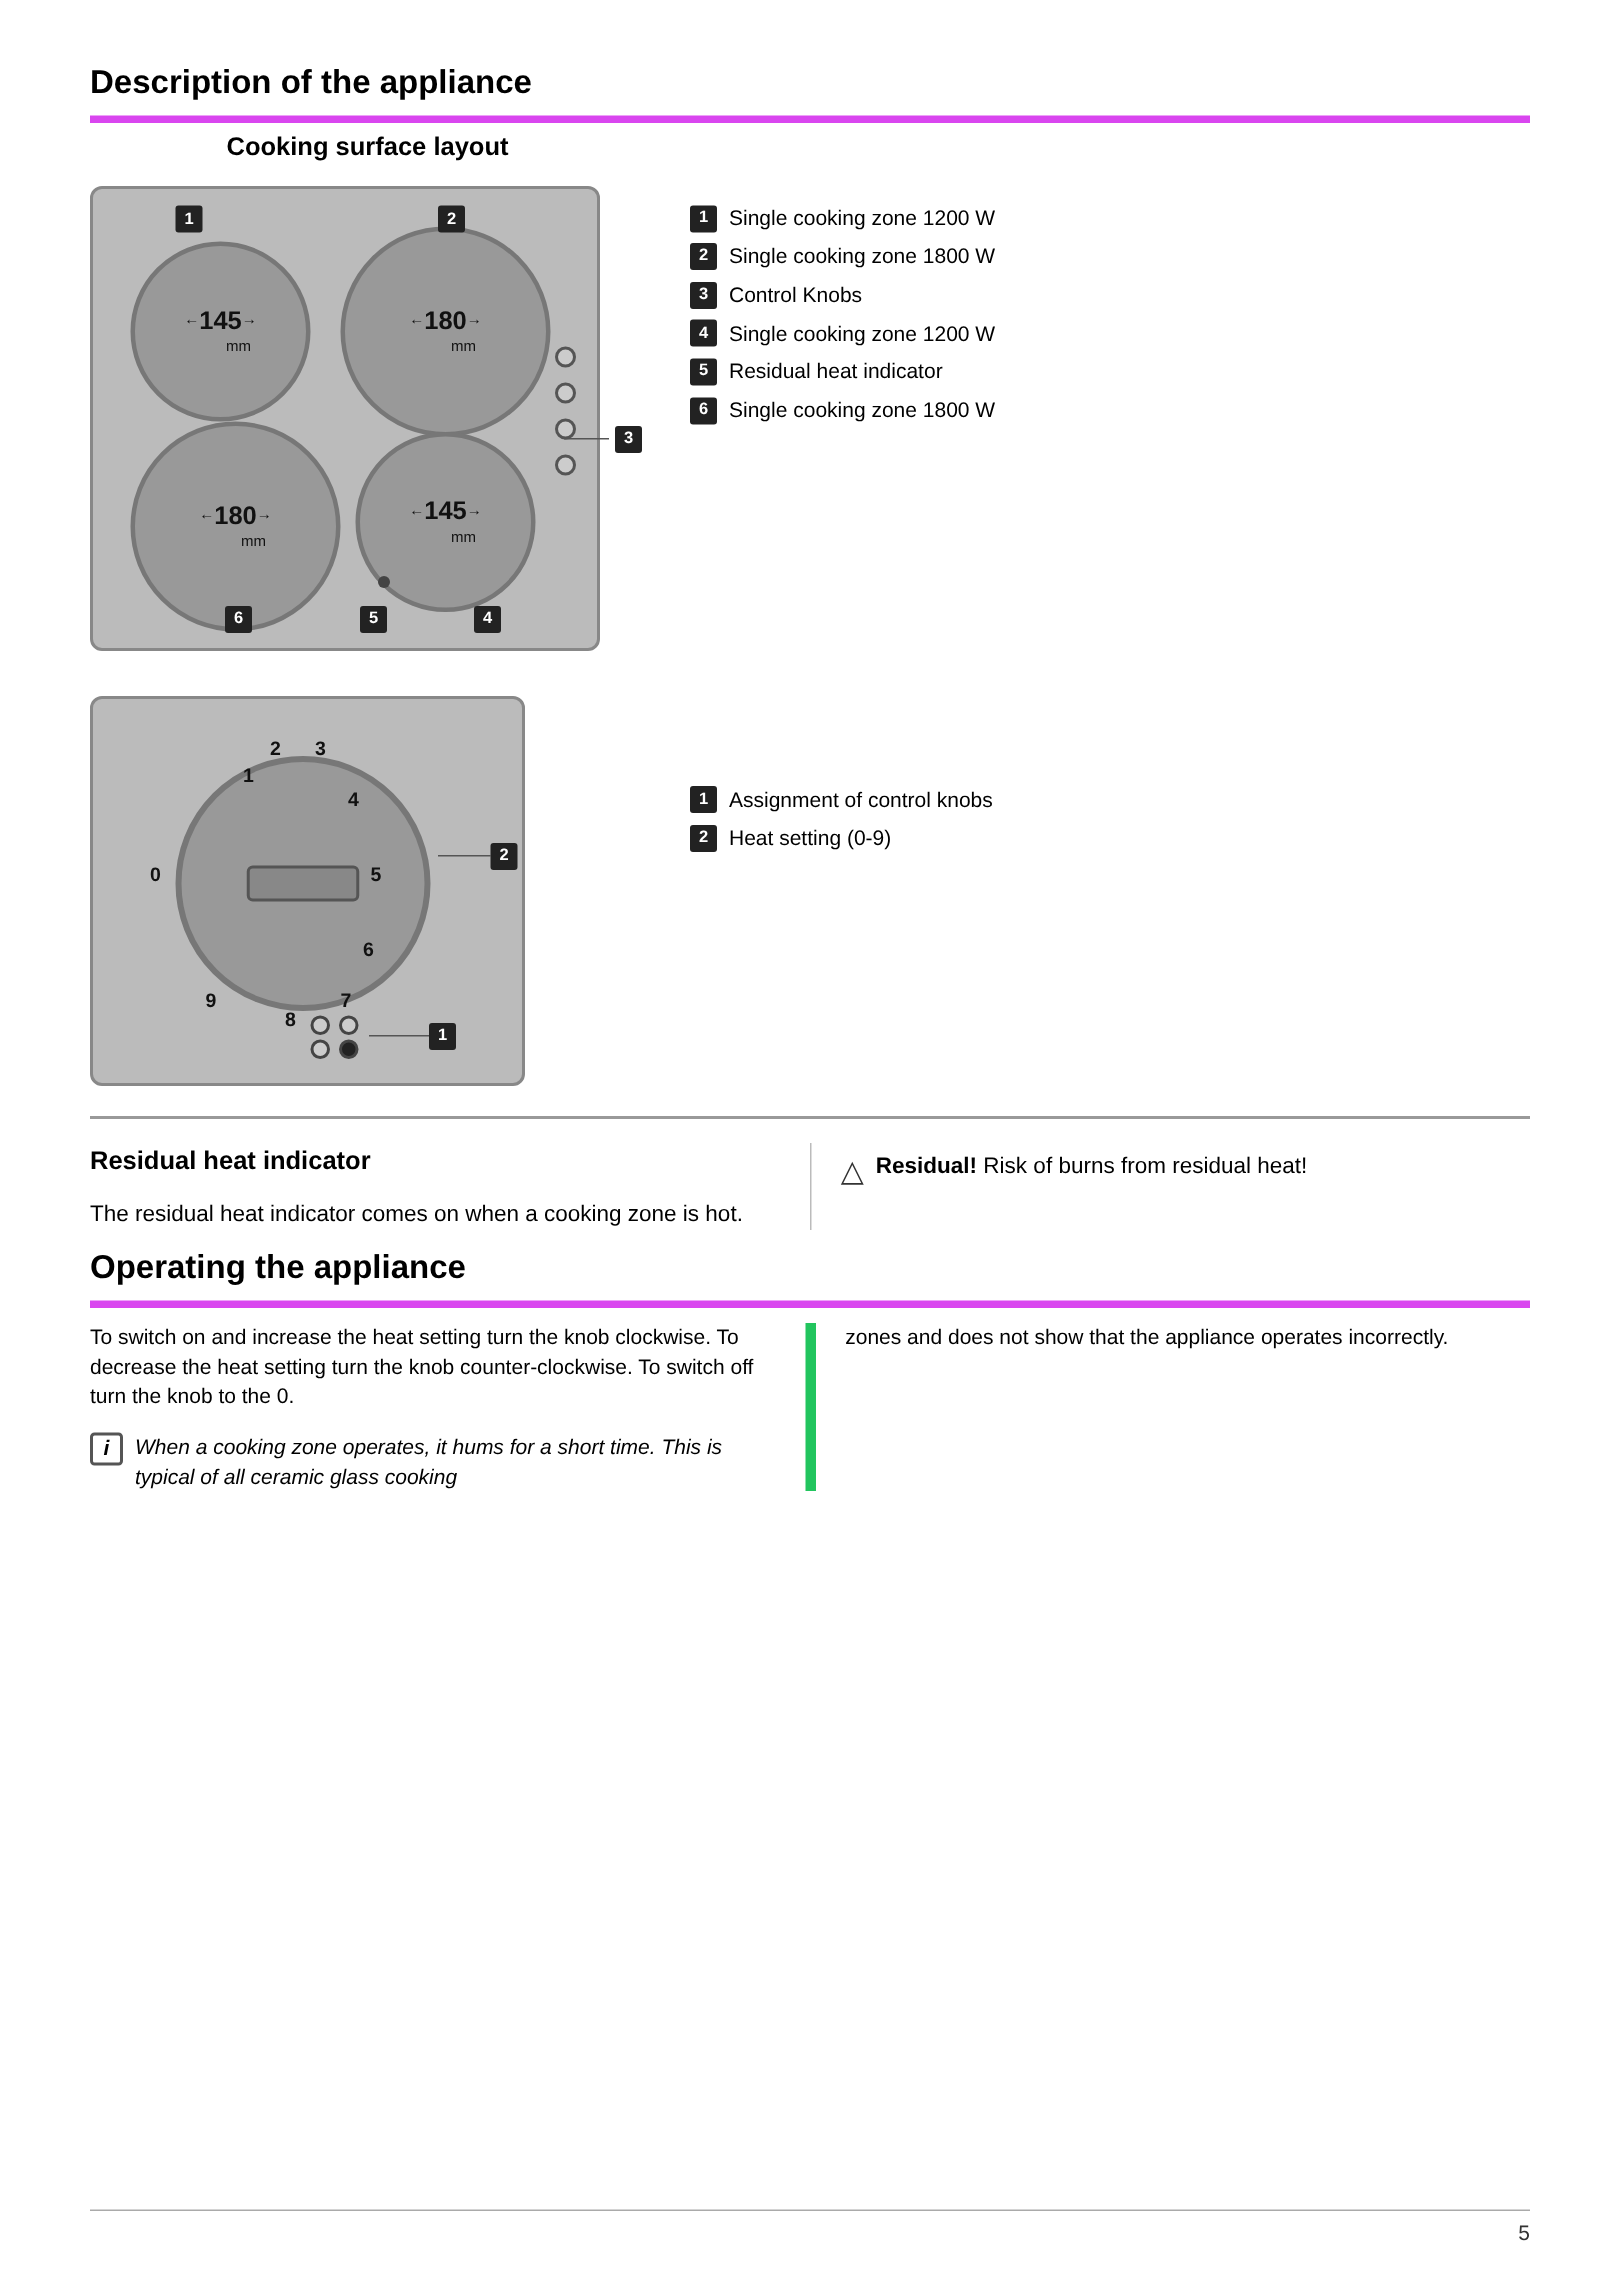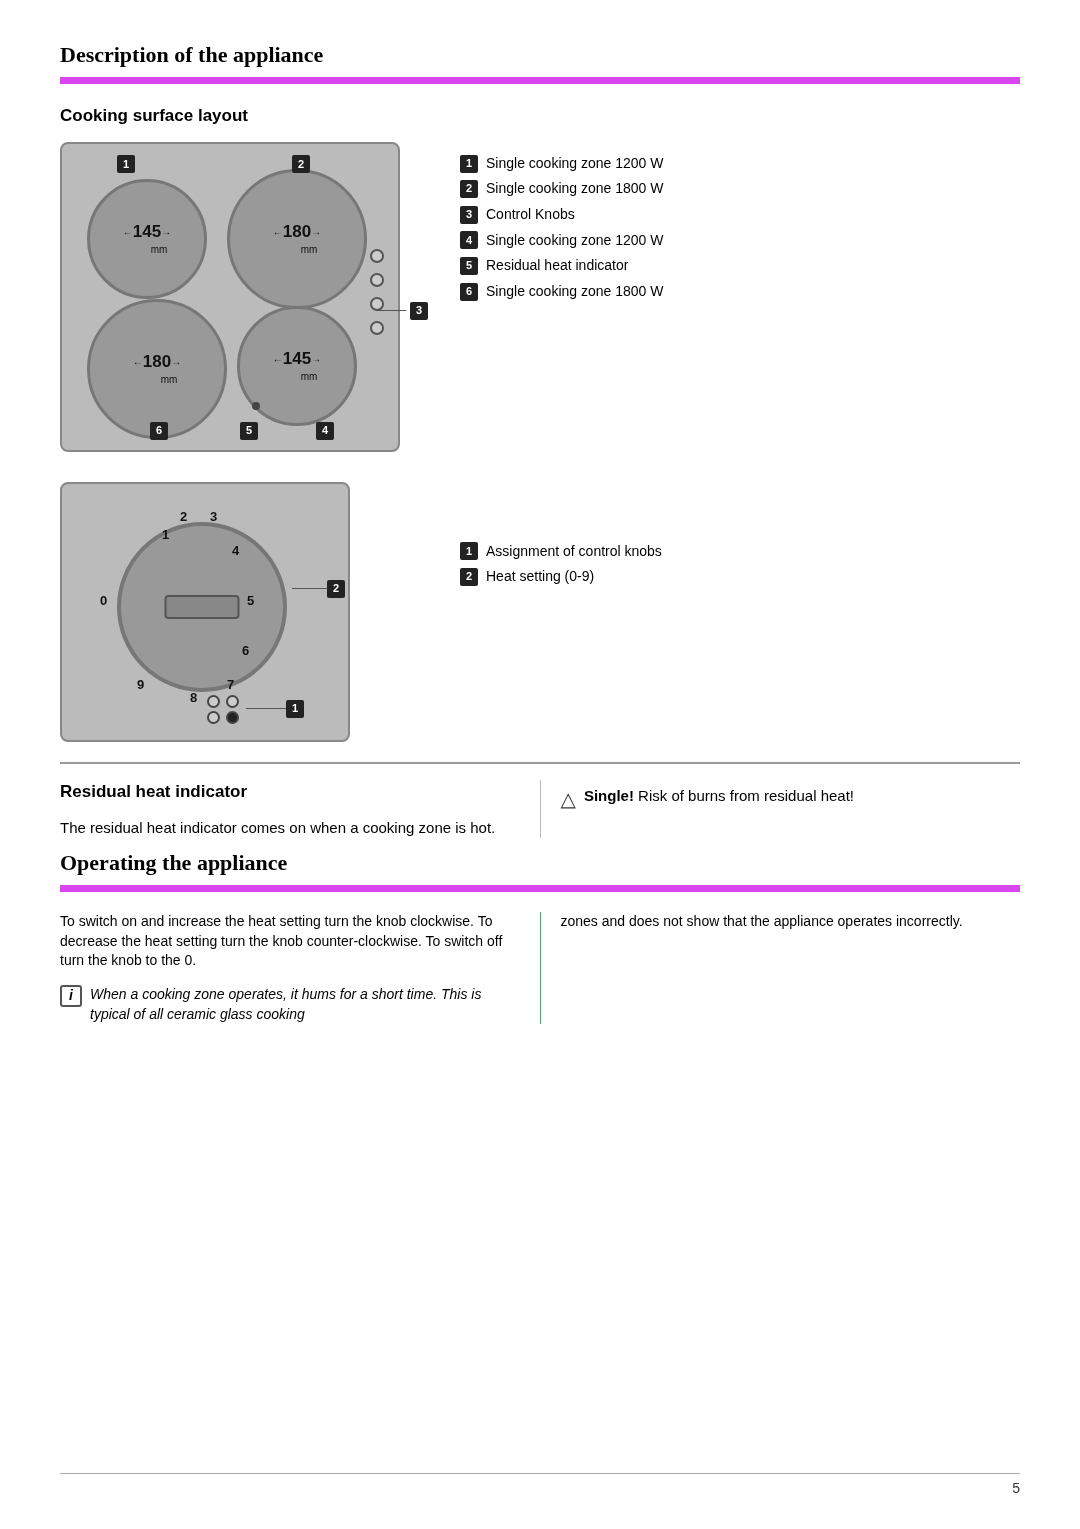--- a/index.html
+++ b/index.html
@@ -17,40 +17,40 @@
       width: 1080px;
       min-height: 1529px;
       padding: 40px 60px 40px 60px;
       position: relative;
     }
 
     
     .section-title {
       font-size: 22px;
       font-weight: bold;
-      border-bottom: 7px solid #d946ef;
+      border-bottom: 5px solid #d946ef;
       padding-bottom: 6px;
-      margin-bottom: 20px;
-      font-family: Liberation Serif, serif;
+      margin-bottom: 4px;
     }
 
     .sub-title {
       font-size: 17px;
       font-weight: bold;
       margin-bottom: 14px;
     }
 
     
     .two-col {
       display: flex;
       gap: 30px;
       margin-bottom: 20px;
     }
     .left-col {
       flex: 0 0 370px;
+      text-align: center;
     }
     .right-col {
       flex: 1;
       padding-top: 10px;
     }
 
     
     .cooking-surface {
       background: #bbb;
       border: 2px solid #888;
@@ -163,21 +163,21 @@
     }
 
     
     .operating-two-col {
       display: flex;
       gap: 20px;
       margin-top: 10px;
     }
     .operating-left {
       flex: 1;
-      border-right: 1px solid #22c55e;
+      border-right: 7px solid #22c55e;
       padding-right: 20px;
     }
     .operating-right {
       flex: 1;
       padding-top: 0;
     }
 
     
     .info-box {
       display: flex;
@@ -403,21 +403,21 @@
 
   <hr class="section-divider">
   <div class="residual-two-col">
     <div class="residual-left">
       <h2 class="sub-title">Residual heat indicator</h2>
       <p>The residual heat indicator comes on when a cooking zone is hot.</p>
     </div>
     <div class="residual-right">
       <span class="warning-icon">△</span>
       <span>
-        <strong>Single!</strong>&nbsp;<span>Risk of burns from residual heat!</span>
+        <strong>Residual!</strong>&nbsp;<span>Risk of burns from residual heat!</span>
       </span>
     </div>
   </div>
 
   <h1 class="section-title" style="margin-top:10px;">Operating the appliance</h1>
 
   <div class="operating-two-col">
     <div class="operating-left">
       <p style="margin-bottom:14px;font-size:14px;">To switch on and increase the heat setting turn the knob clockwise. To decrease the heat setting turn the knob counter-clockwise. To switch off turn the knob to the 0.</p>
       <div class="info-box">

